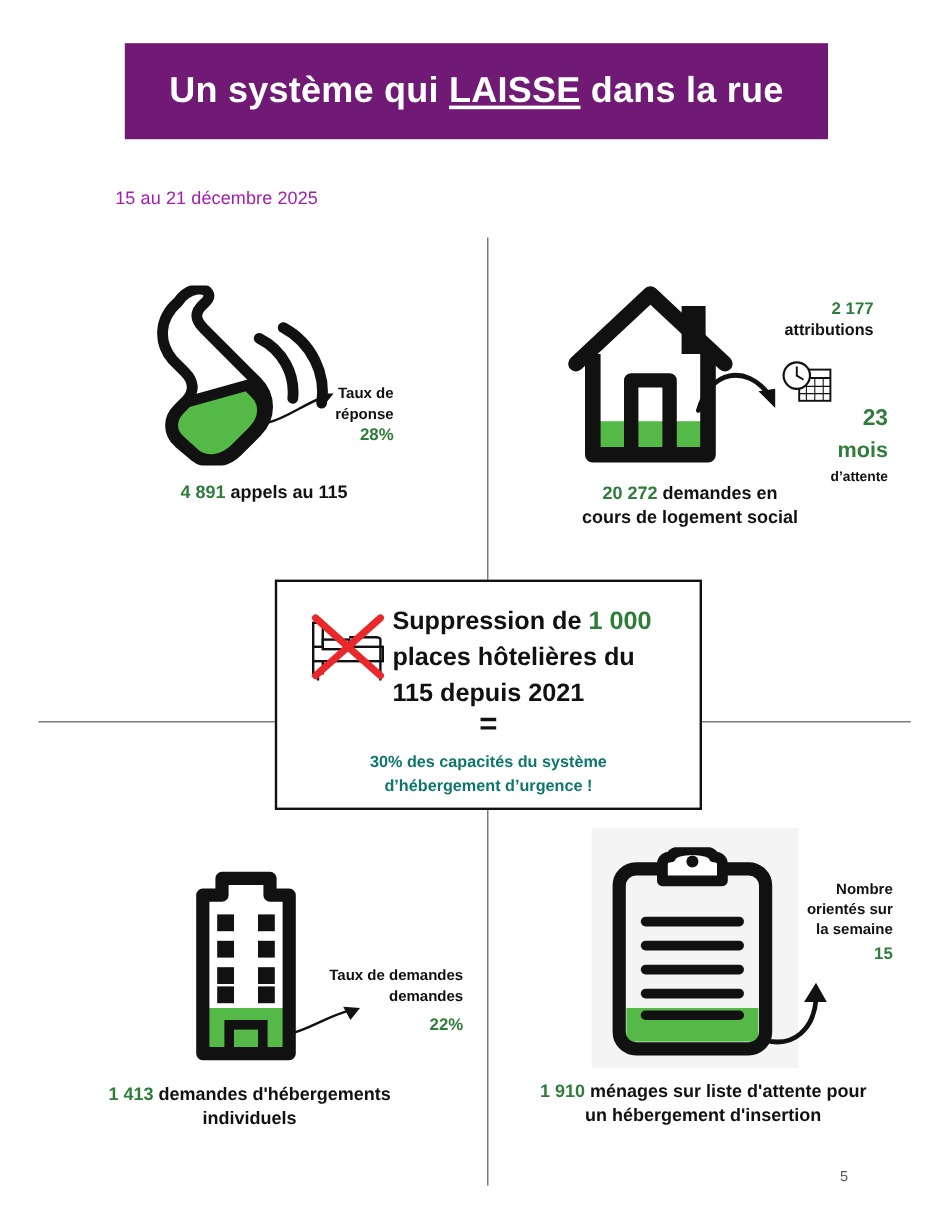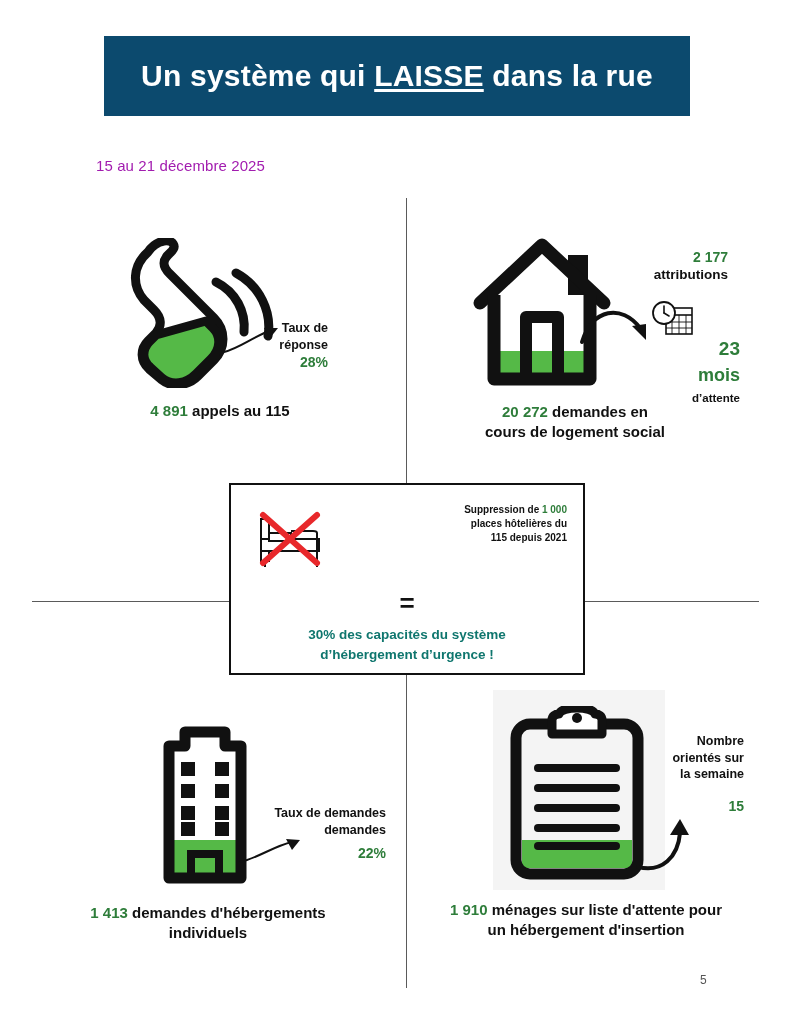--- a/index.html
+++ b/index.html
@@ -9,21 +9,21 @@
     font-family:"Liberation Sans", sans-serif;
     color:#1a1a1a;
     position:relative;
     overflow:hidden;
   }
   .page{position:absolute;inset:0;}
 
   
   .header-band{
     position:absolute;left:104px;top:36px;width:586px;height:80px;
-    background:#0c4a6e;
+    background:#701a75;
     display:flex;align-items:center;justify-content:center;
   }
   .header-title{
     color:#ffffff;font-size:30px;font-weight:bold;letter-spacing:.2px;
     white-space:nowrap;
   }
   .header-title .u{text-decoration:underline;text-underline-offset:3px;}
 
   .subtitle{
     position:absolute;left:96px;top:132px;
@@ -58,21 +58,21 @@
   .annot .big{color:#2e7d3a;font-size:14px;}
 
   
   .center-box{
     position:absolute;left:229px;top:483px;width:352px;height:188px;
     background:#ffffff;border:2px solid #111;
     z-index:5;
   }
   .center-top{
     position:absolute;left:96px;top:18px;width:240px;
-    text-align:right;font-size:10px;font-weight:bold;line-height:1.42;color:#111;
+    text-align:left;font-size:21px;font-weight:bold;line-height:1.42;color:#111;
   }
   .equals{
     position:absolute;left:0;right:0;top:105px;text-align:center;
     font-size:26px;font-weight:bold;color:#111;line-height:1;
   }
   .center-bot{
     position:absolute;left:10px;right:10px;top:140px;
     text-align:center;font-size:13.5px;font-weight:bold;line-height:1.45;color:#0f766e;
   }
   .bed-icon{position:absolute;left:24px;top:24px;}
@@ -252,21 +252,21 @@
     </svg>
   </div>
   <svg style="position:absolute;left:636px;top:815px;" width="60" height="62">
     <path d="M2 52 C26 58 42 42 44 18" fill="none" stroke="#111" stroke-width="4" stroke-linecap="round"></path>
     <path d="M44 4 L34 20 L53 20 Z" fill="#111"></path>
   </svg>
   <div class="annot" style="left:634px;top:733px;width:110px;">
     <div>Nombre</div>
     <div>orientés sur</div>
     <div>la semaine</div>
-    <div class="big" style="margin-top:14px;">15</div>
+    <div class="big" style="margin-top:2px;">15</div>
   </div>
   <div class="caption" style="left:412px;top:900px;width:348px;">
     <div><span class="num">1 910</span><span> ménages sur liste d'attente pour</span></div>
     <div>un hébergement d'insertion</div>
   </div>
 
   <div class="pagenum">5</div>
 
 </div>
 

